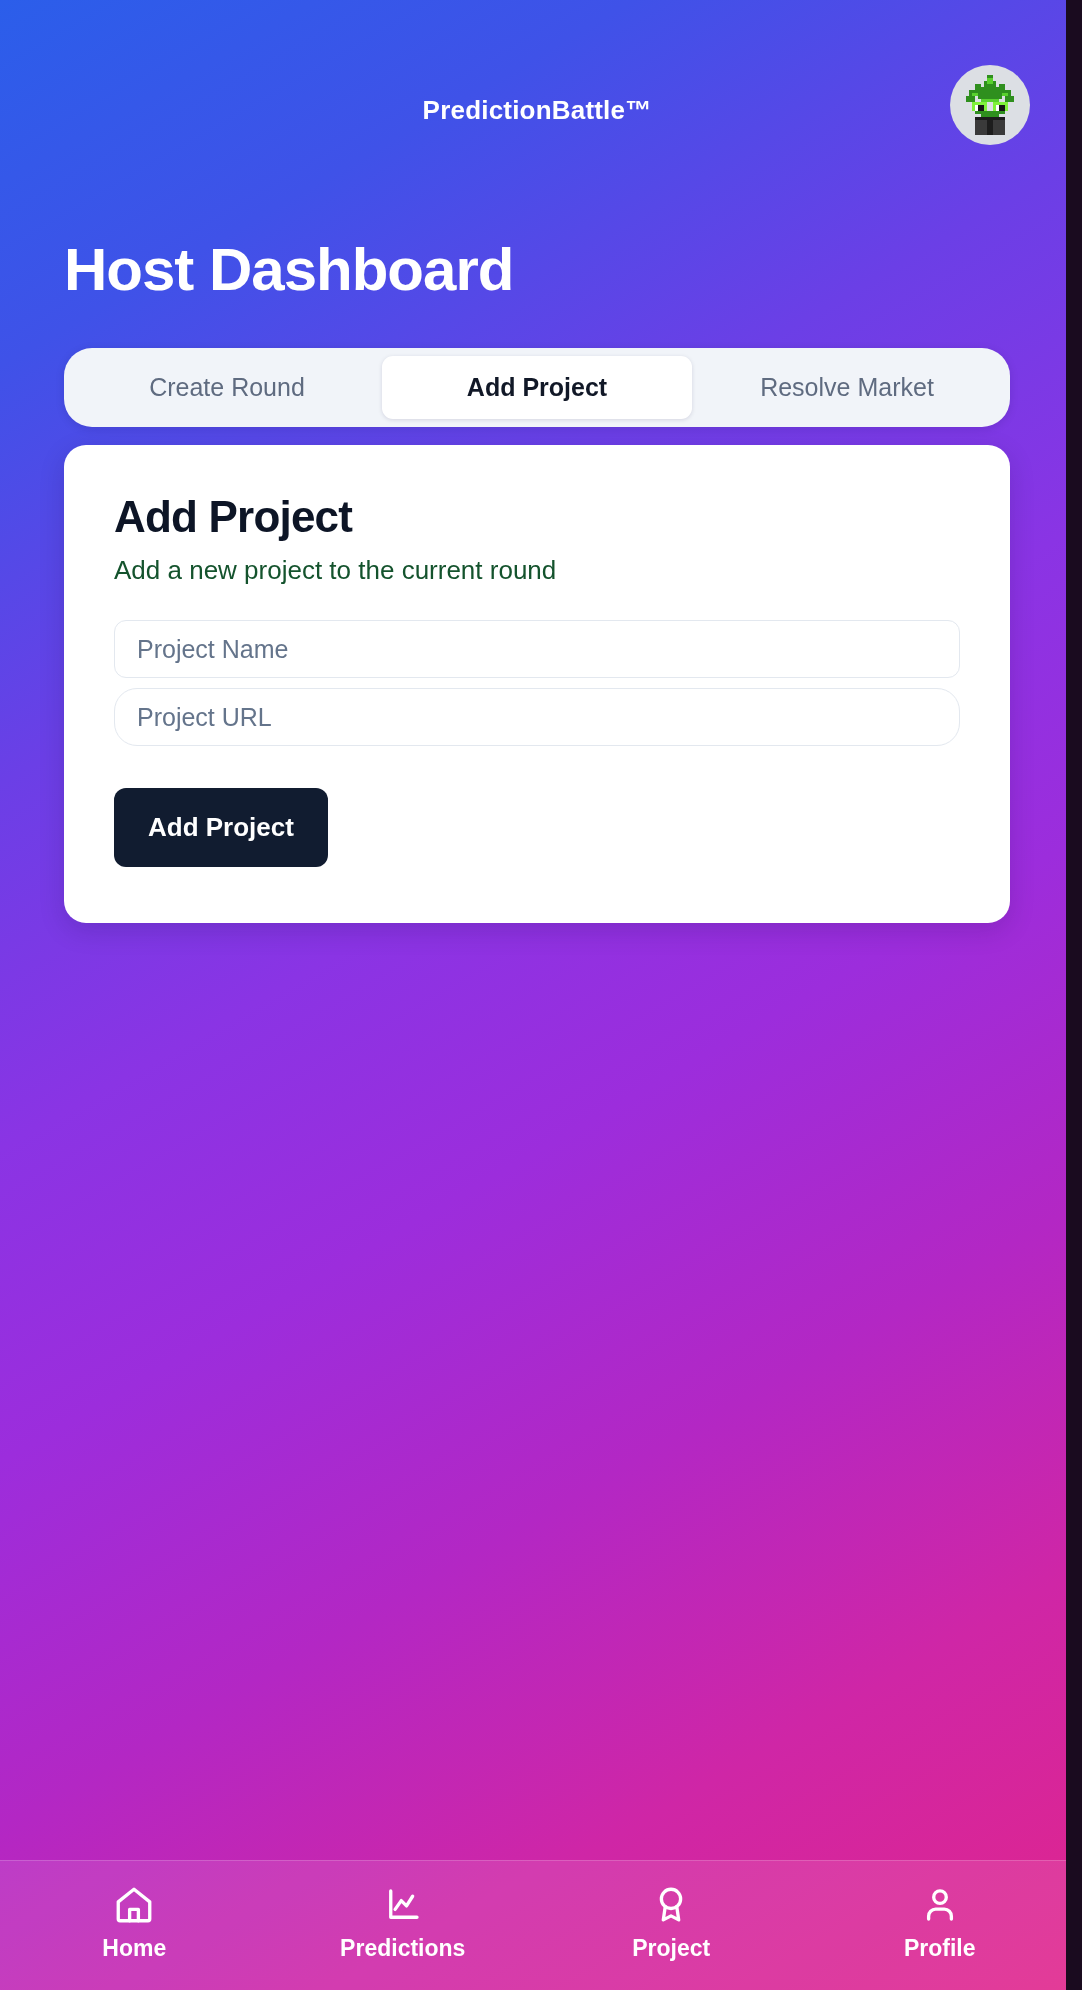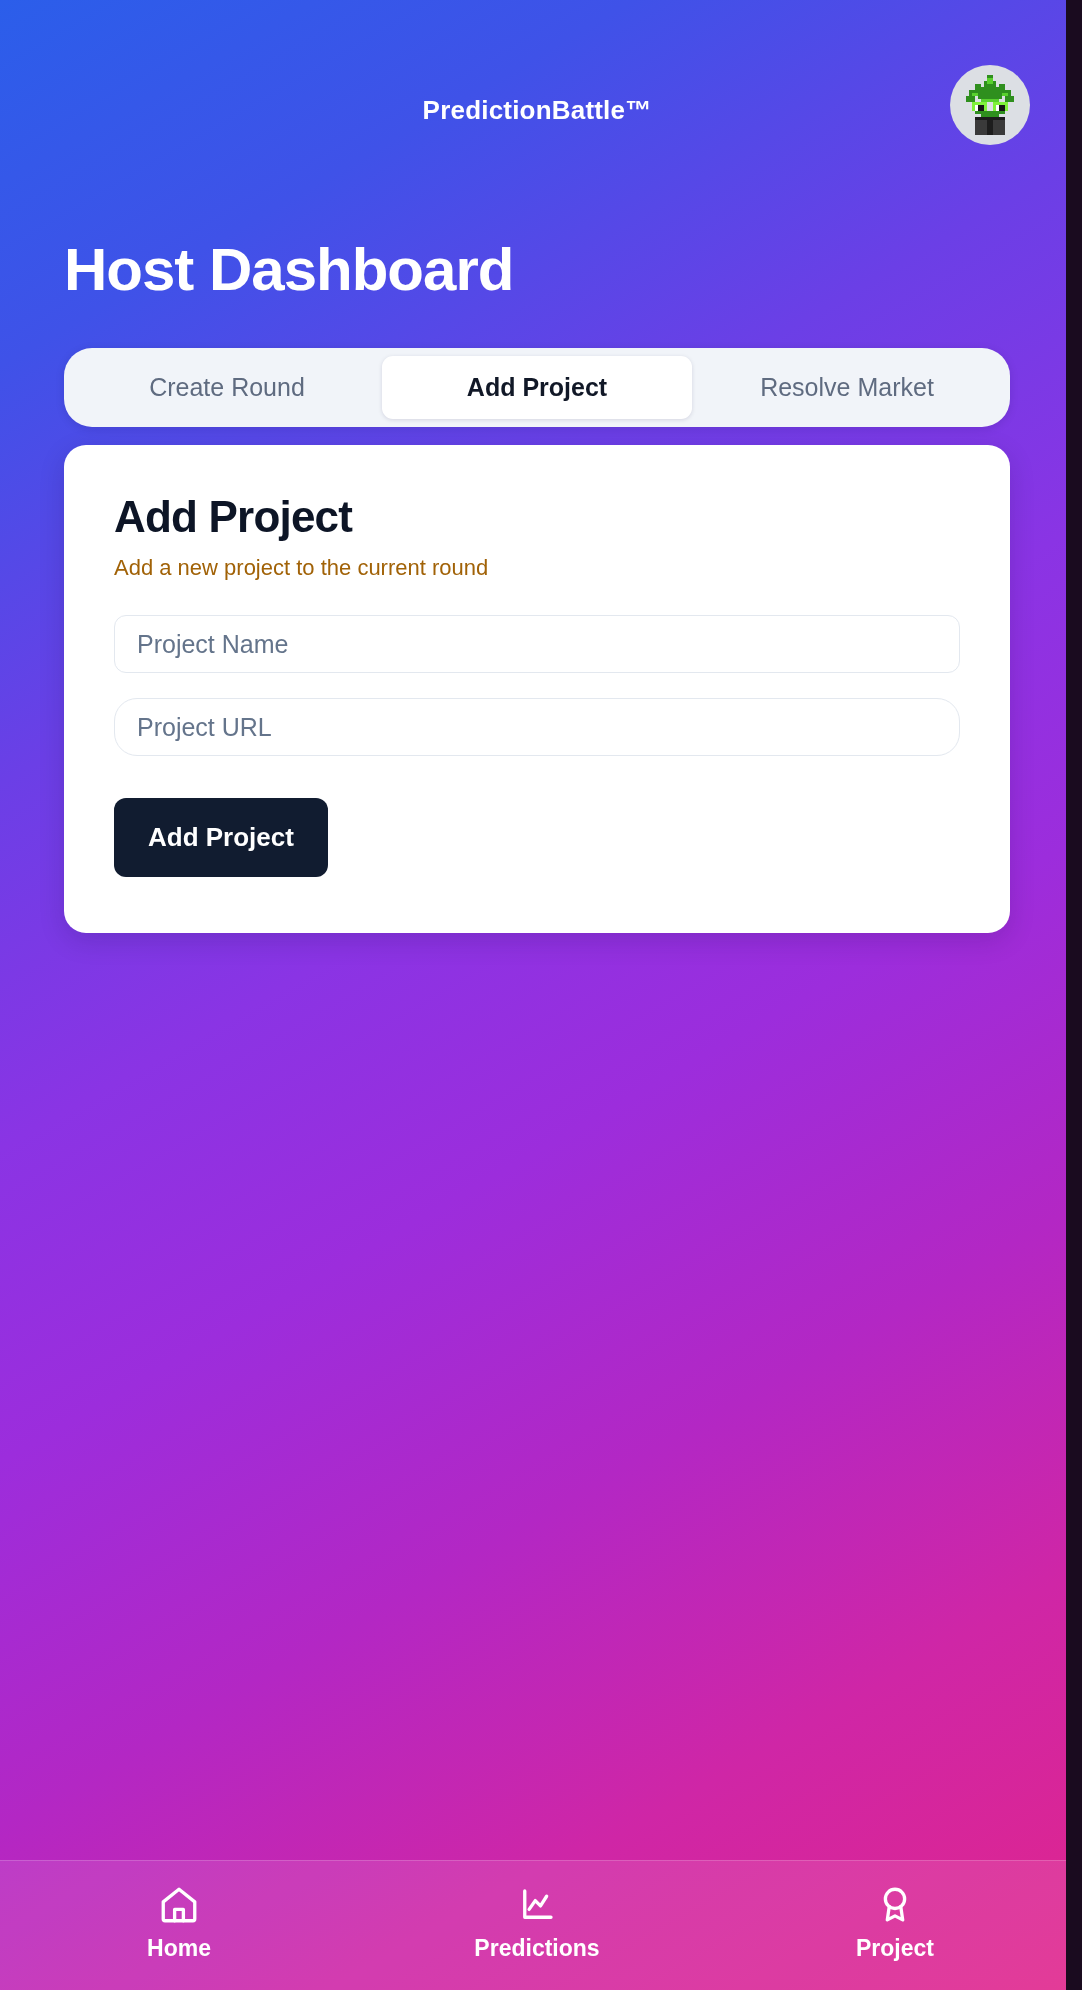--- a/index.html
+++ b/index.html
@@ -97,38 +97,38 @@
   }
   .card-title {
     font-size:44px;
     font-weight:bold;
     color:#0d1526;
     letter-spacing:-.8px;
     line-height:1.1;
   }
   .card-sub {
     margin-top:14px;
-    font-size:22px;
-    color:#a16207;
+    font-size:26px;
+    color:#14532d;
   }
   .field {
     margin-top:34px;
     width:100%;
     height:58px;
     border:1px solid #e3e8ef;
     border-radius:12px;
     padding:0 22px;
     font-size:25px;
     color:#0d1526;
     background:#ffffff;
     font-family:"Liberation Sans", sans-serif;
     outline:none;
   }
   .field::placeholder { color:#64748b; }
-  .field + .field { margin-top:25px;border-radius:23px; }
+  .field + .field { margin-top:10px;border-radius:23px; }
   .submit {
     margin-top:42px;
     background:#111c30;
     color:#ffffff;
     border:none;
     border-radius:12px;
     padding:24px 34px;
     font-size:26px;
     font-weight:bold;
     cursor:pointer;
@@ -263,17 +263,24 @@
     </div>
 
     <div class="navitem">
       <svg width="42" height="42" viewBox="0 0 24 24" fill="none" stroke="#ffffff" stroke-width="1.9" stroke-linecap="round" stroke-linejoin="round">
         <circle cx="12" cy="8.5" r="5.5"></circle>
         <path d="M8.7 13 7.6 20.5 12 18.2l4.4 2.3L15.3 13"></path>
       </svg>
       <span class="navlabel">Project</span>
     </div>
 
+    <div class="navitem">
+      <svg width="42" height="42" viewBox="0 0 24 24" fill="none" stroke="#ffffff" stroke-width="1.9" stroke-linecap="round" stroke-linejoin="round">
+        <circle cx="12" cy="7.5" r="3.6"></circle>
+        <path d="M5.5 20v-1.6a4 4 0 0 1 4-4h5a4 4 0 0 1 4 4V20"></path>
+      </svg>
+      <span class="navlabel">Profile</span>
+    </div>
 
   </div>
 
   <div class="edge"></div>
 </div>
 
 </body></html>

